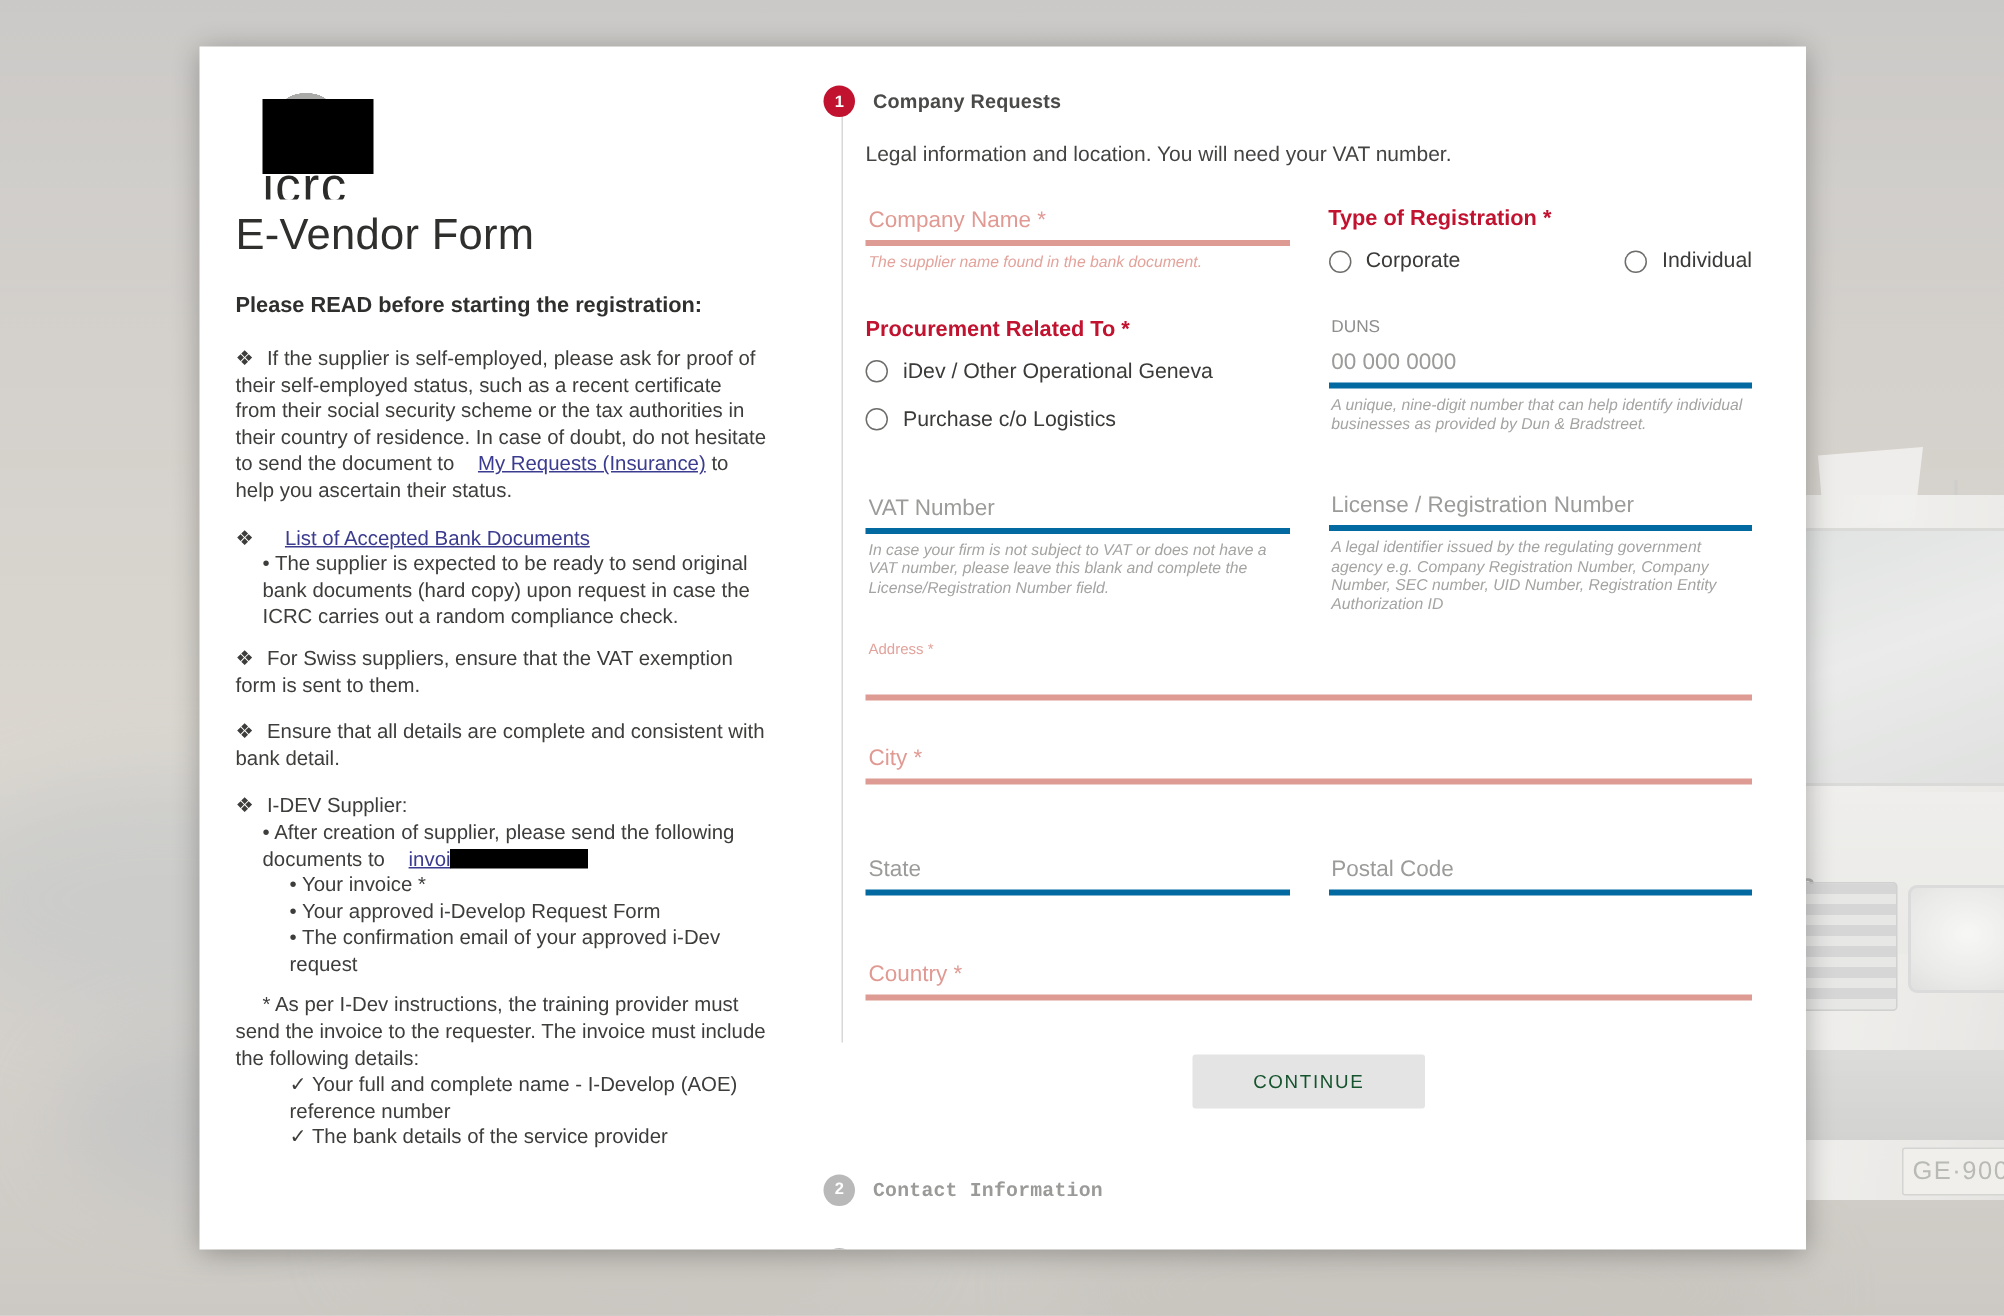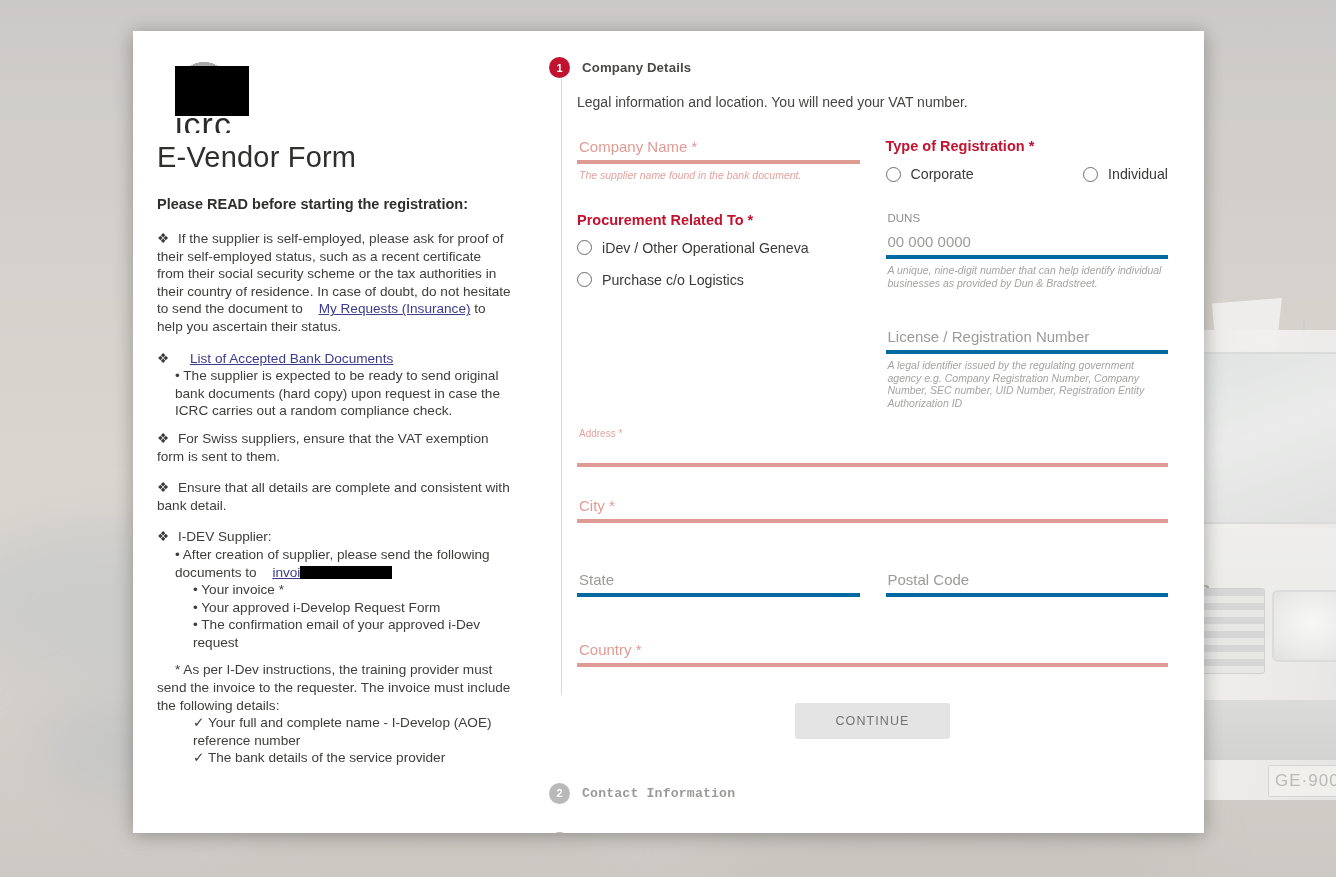--- a/index.html
+++ b/index.html
@@ -284,21 +284,21 @@
     flex: none;
   }
   .radio-text { font-size: 14.2px; color: #3a3a38; }
 
   .spacer-sm { height: 26px; }
   .spacer-md { height: 44px; }
 
   .continue-wrap { display: flex; justify-content: center; margin-top: 36px; }
   .continue-btn {
     background: #e4e4e4;
-    color: #737373;
+    color: #14532d;
     border: none;
     font-size: 12.5px;
     letter-spacing: 1.1px;
     padding: 11px 40px;
     cursor: pointer;
     font-family: "Liberation Sans", sans-serif;
     border-radius: 2px;
   }
 
   .step-gap-1 { height: 44px; }
@@ -403,21 +403,21 @@
       </span>
     </p>
 
   </div>
 
   <div class="right-col">
     <div class="step-rail"></div>
 
     <div class="step">
       <div class="step-badge badge-active">1</div>
-      <div class="step-label label-active">Company Details</div>
+      <div class="step-label label-active">Company Requests</div>
     </div>
 
     <div class="step-body">
       <div class="intro">Legal information and location. You will need your VAT number.</div>
 
       <div class="grid2">
 
         <div class="col">
 
           <div class="field">
@@ -432,20 +432,24 @@
             <span class="radio-dot"></span>
             <span class="radio-text">iDev / Other Operational Geneva</span>
           </div>
           <div class="radio-row">
             <span class="radio-dot"></span>
             <span class="radio-text">Purchase c/o Logistics</span>
           </div>
 
           <div class="spacer-sm"></div>
 
+          <div class="field">
+            <input class="field-line" type="text" placeholder="VAT Number" style="">
+            <div class="hint">In case your firm is not subject to VAT or does not have a VAT number, please leave this blank and complete the License/Registration Number field.</div>
+          </div>
         </div>
 
         <div class="col">
 
           <div class="group-title">Type of Registration *</div>
           <div class="radio-inline">
             <span class="radio-item">
               <span class="radio-dot"></span>
               <span class="radio-text">Corporate</span>
             </span>

